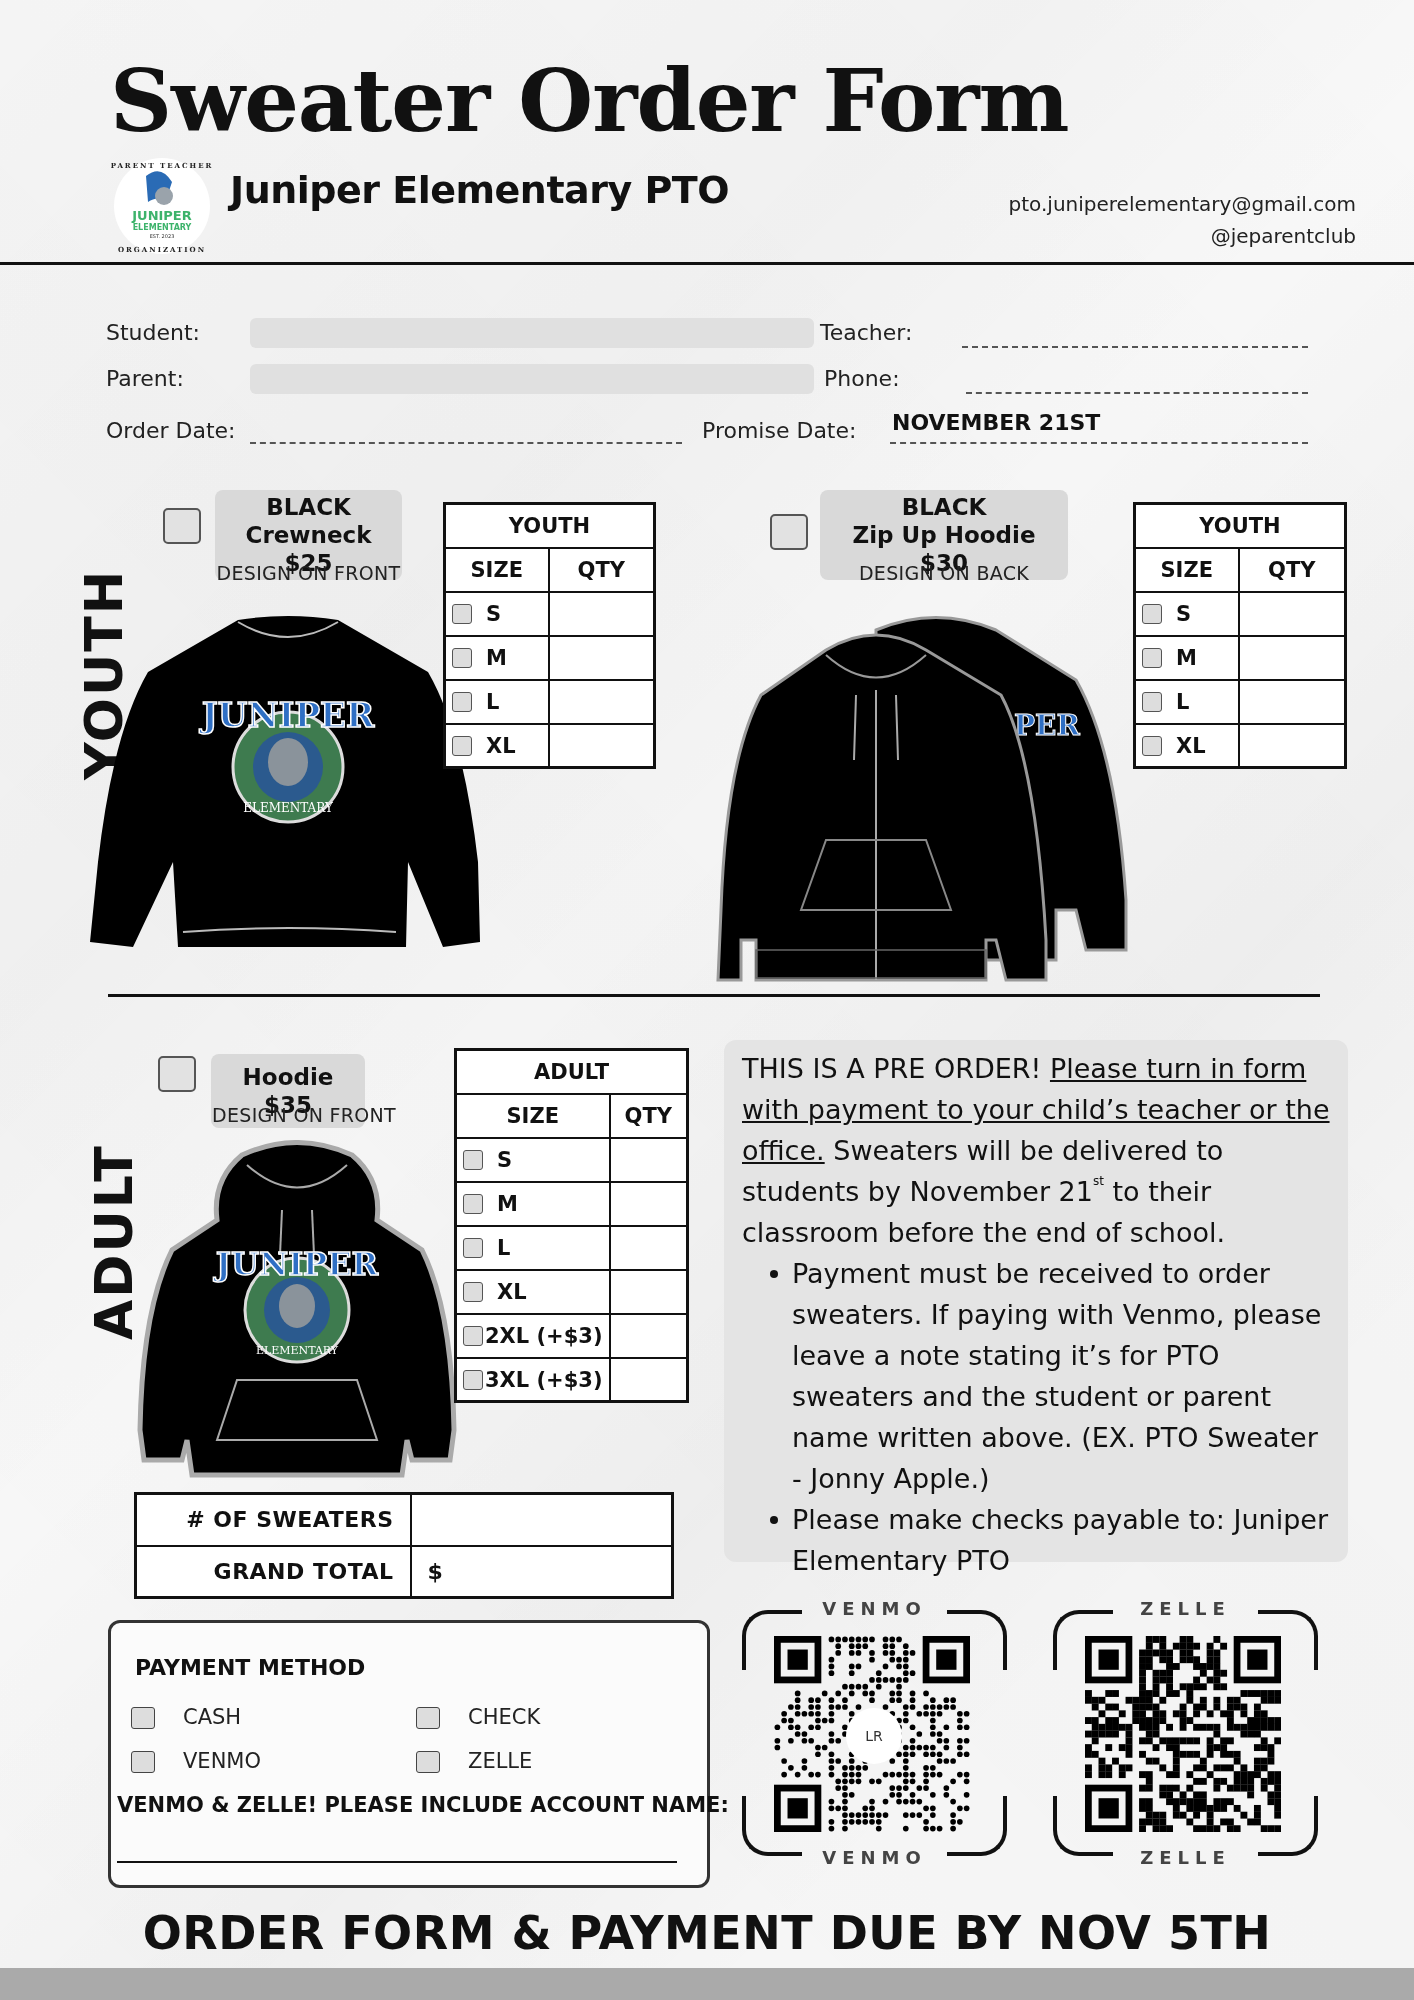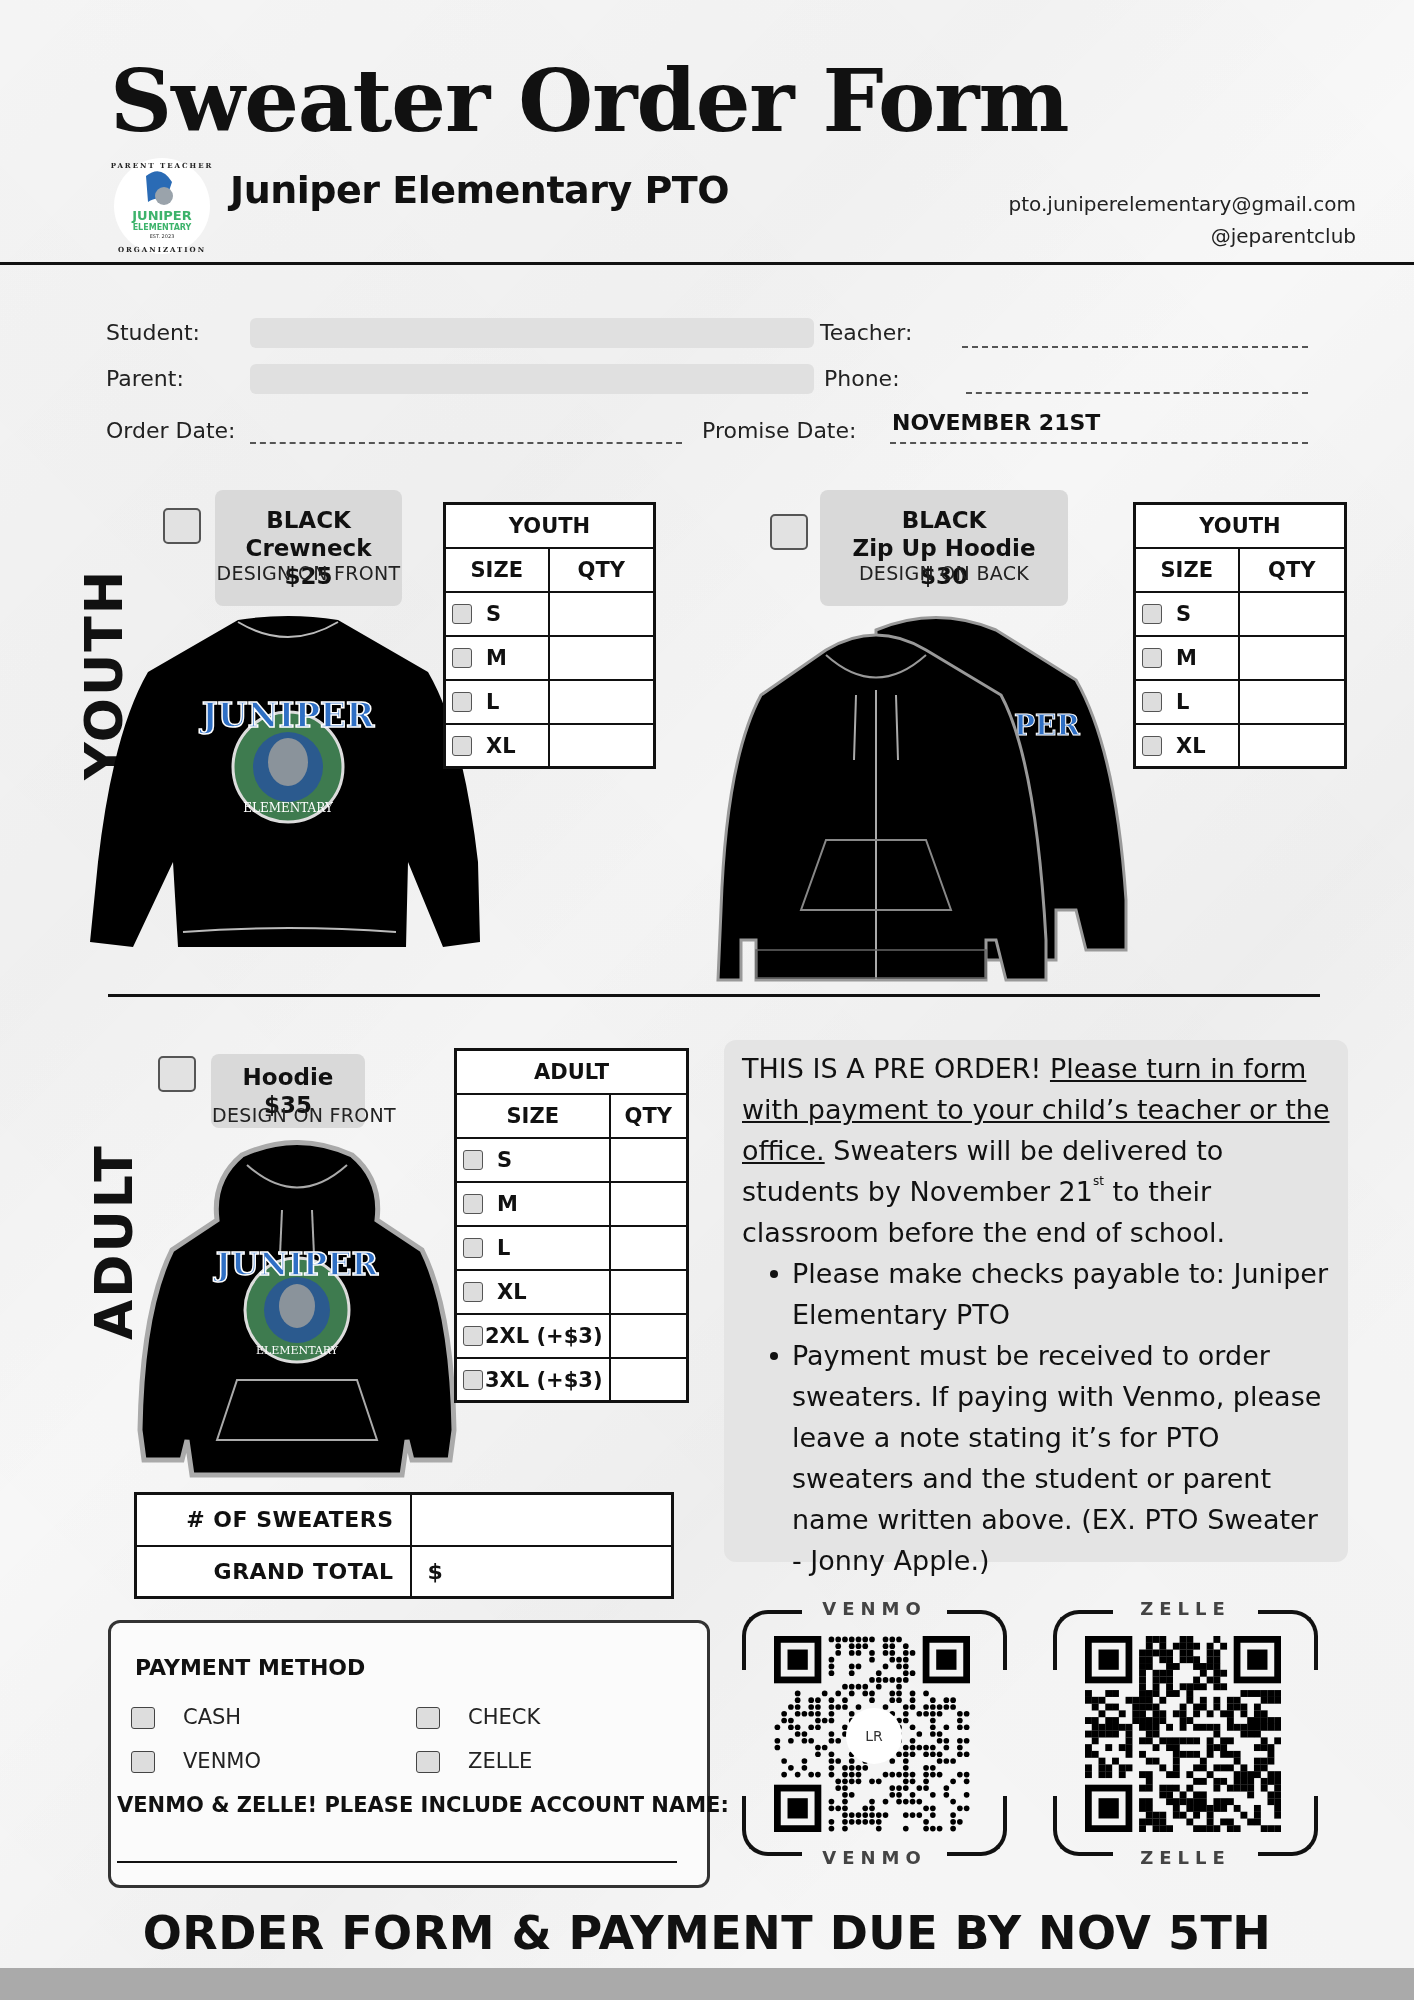--- a/index.html
+++ b/index.html
@@ -48,21 +48,21 @@
     width: 38px; height: 36px; border: 2px solid #555; border-radius: 5px;
     background: #e2e2e2;
   }
   .cbox-sm {
     width: 20px; height: 20px; border: 1.5px solid #555; border-radius: 3px;
     background: #ddd; display: inline-block; vertical-align: middle;
   }
   .prod-label {
     background: #d9d9d9; border-radius: 8px;
     text-align: center; font-weight: 700; font-size: 23px; line-height: 28px;
-    padding: 16px 8px;
+    padding: 3px 8px;
   }
   .design-note { font-size: 19px; letter-spacing: 0.3px; color: #222; text-align: center; }
 
   table.size {
     border-collapse: collapse; background: #fff;
     border: 3px solid #111;
   }
   table.size td, table.size th {
     border: 2px solid #111; font-size: 21px; font-weight: 700;
     height: 44px; padding: 0 6px;
@@ -355,22 +355,22 @@
   </table>
 
 <div class="abs info">
   <p>
     <b>THIS IS A PRE ORDER!</b>
     <u>Please turn in form with payment to your child’s teacher or the office.</u>
     <span>Sweaters will be delivered to students by November 21</span><sup>st</sup>
     <span>to their classroom before the end of school.</span>
   </p>
   <ul>
+    <li><span>Payment must be received to order sweaters. If paying with Venmo, please leave a note stating it’s for PTO sweaters and the student or parent name written above. (EX. PTO Sweater - Jonny Apple.)</span></li>
     <li><span>Please make checks payable to:</span> <b>Juniper Elementary PTO</b></li>
-    <li><span>Payment must be received to order sweaters. If paying with Venmo, please leave a note stating it’s for PTO sweaters and the student or parent name written above. (EX. PTO Sweater - Jonny Apple.)</span></li>
   </ul>
 </div>
 
 <table class="abs totals" style="left:134px; top:1492px; width:540px;">
   <tbody>
       <tr>
     <td class="k"># OF SWEATERS</td>
     <td class="v"></td>
   </tr>
   <tr>

